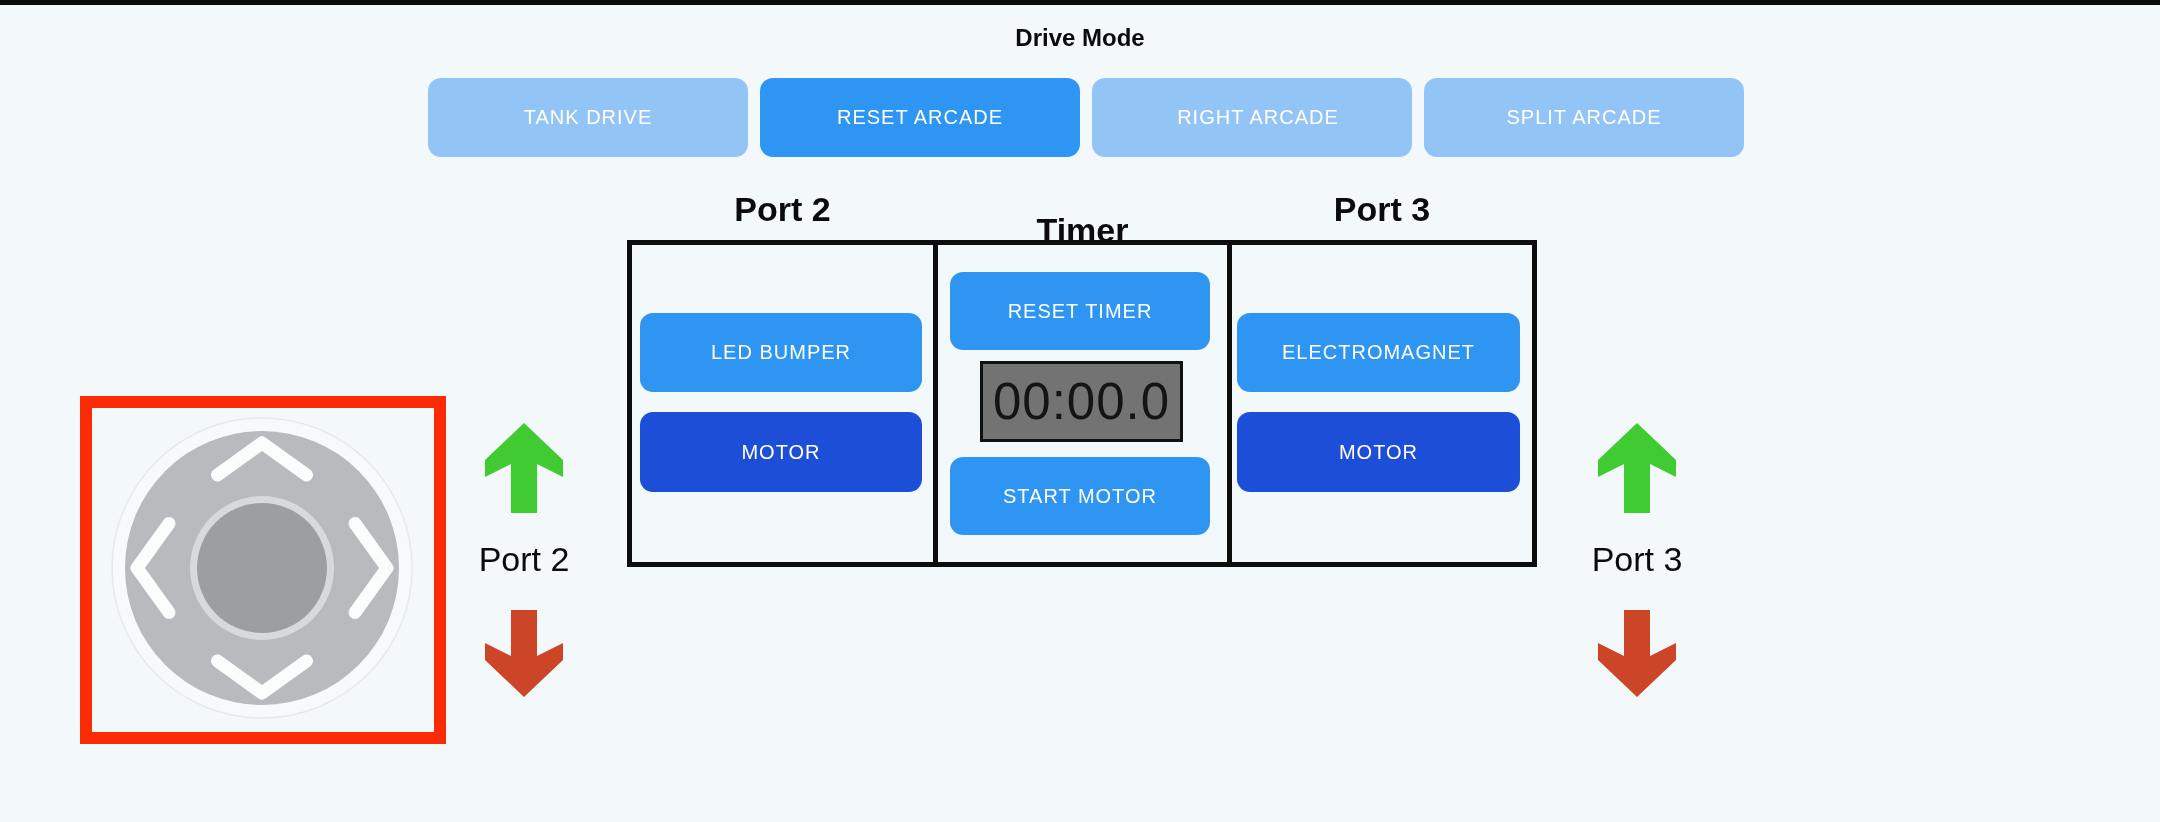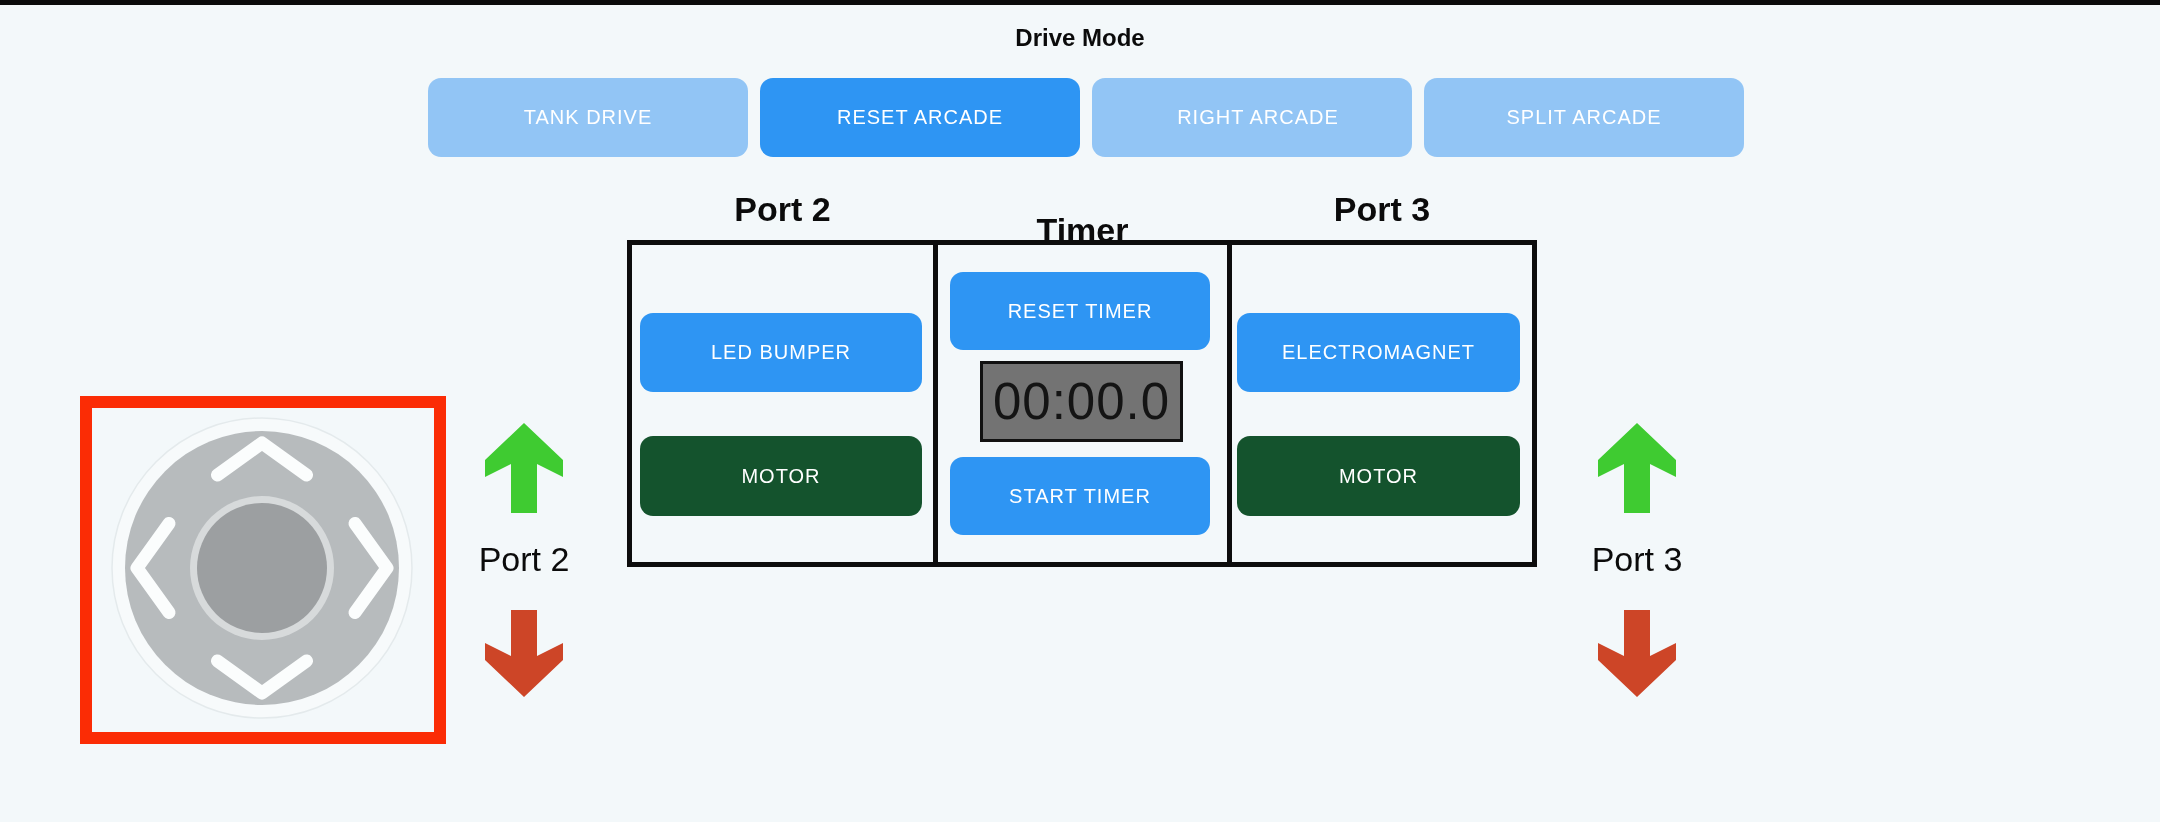--- a/index.html
+++ b/index.html
@@ -32,21 +32,21 @@
     position:absolute;left:627px;top:240px;width:900px;height:317px;
     border:5px solid #0d0d0d;background:transparent;
   }
   .divider{position:absolute;top:240px;width:5px;height:327px;background:#0d0d0d;}
   
   .panel-btn{
     position:absolute;border:none;outline:none;border-radius:13px;
     background:#2e95f3;color:#ffffff;cursor:pointer;padding:0;
     font-family:"Liberation Sans", sans-serif;font-size:20px;letter-spacing:1px;text-align:center;
   }
-  .panel-btn.inactive{background:#14532d;margin-top:24px;}
+  .panel-btn.inactive{background:#1d4ed8;}
   .timer-display{
     position:absolute;left:980px;top:361px;width:203px;height:81px;
     background:#737373;border:3px solid #111111;box-sizing:border-box;
     font-size:51px;color:#141414;text-align:center;line-height:76px;letter-spacing:1px;
   }
   
   .joy-frame{
     position:absolute;left:80px;top:396px;width:342px;height:324px;
     border:12px solid #fb2c05;background:transparent;
   }
@@ -78,21 +78,21 @@
 
   <div class="panel"></div>
   <div class="divider" style="left:933px;"></div>
   <div class="divider" style="left:1227px;"></div>
 
   <button class="panel-btn" style="left:640px;top:313px;width:282px;height:79px;">LED BUMPER</button>
   <button class="panel-btn inactive" style="left:640px;top:412px;width:282px;height:80px;">MOTOR</button>
 
   <button class="panel-btn" style="left:950px;top:272px;width:260px;height:78px;">RESET TIMER</button>
   <div class="timer-display">00:00.0</div>
-  <button class="panel-btn" style="left:950px;top:457px;width:260px;height:78px;">START TIMER</button>
+  <button class="panel-btn" style="left:950px;top:457px;width:260px;height:78px;">START MOTOR</button>
 
   <button class="panel-btn" style="left:1237px;top:313px;width:283px;height:79px;">ELECTROMAGNET</button>
   <button class="panel-btn inactive" style="left:1237px;top:412px;width:283px;height:80px;">MOTOR</button>
 
   <div class="joy-frame"></div>
   <svg class="joy-svg" viewBox="0 0 342 324">
     <circle cx="170" cy="160" r="150" fill="#f7fafb" stroke="#e4eaec" stroke-width="1.5"></circle>
     <circle cx="170" cy="160" r="137" fill="#b7bbbd"></circle>
     <circle cx="170" cy="160" r="72" fill="#d7dadb"></circle>
     <circle cx="170" cy="160" r="65" fill="#9c9fa1"></circle>

